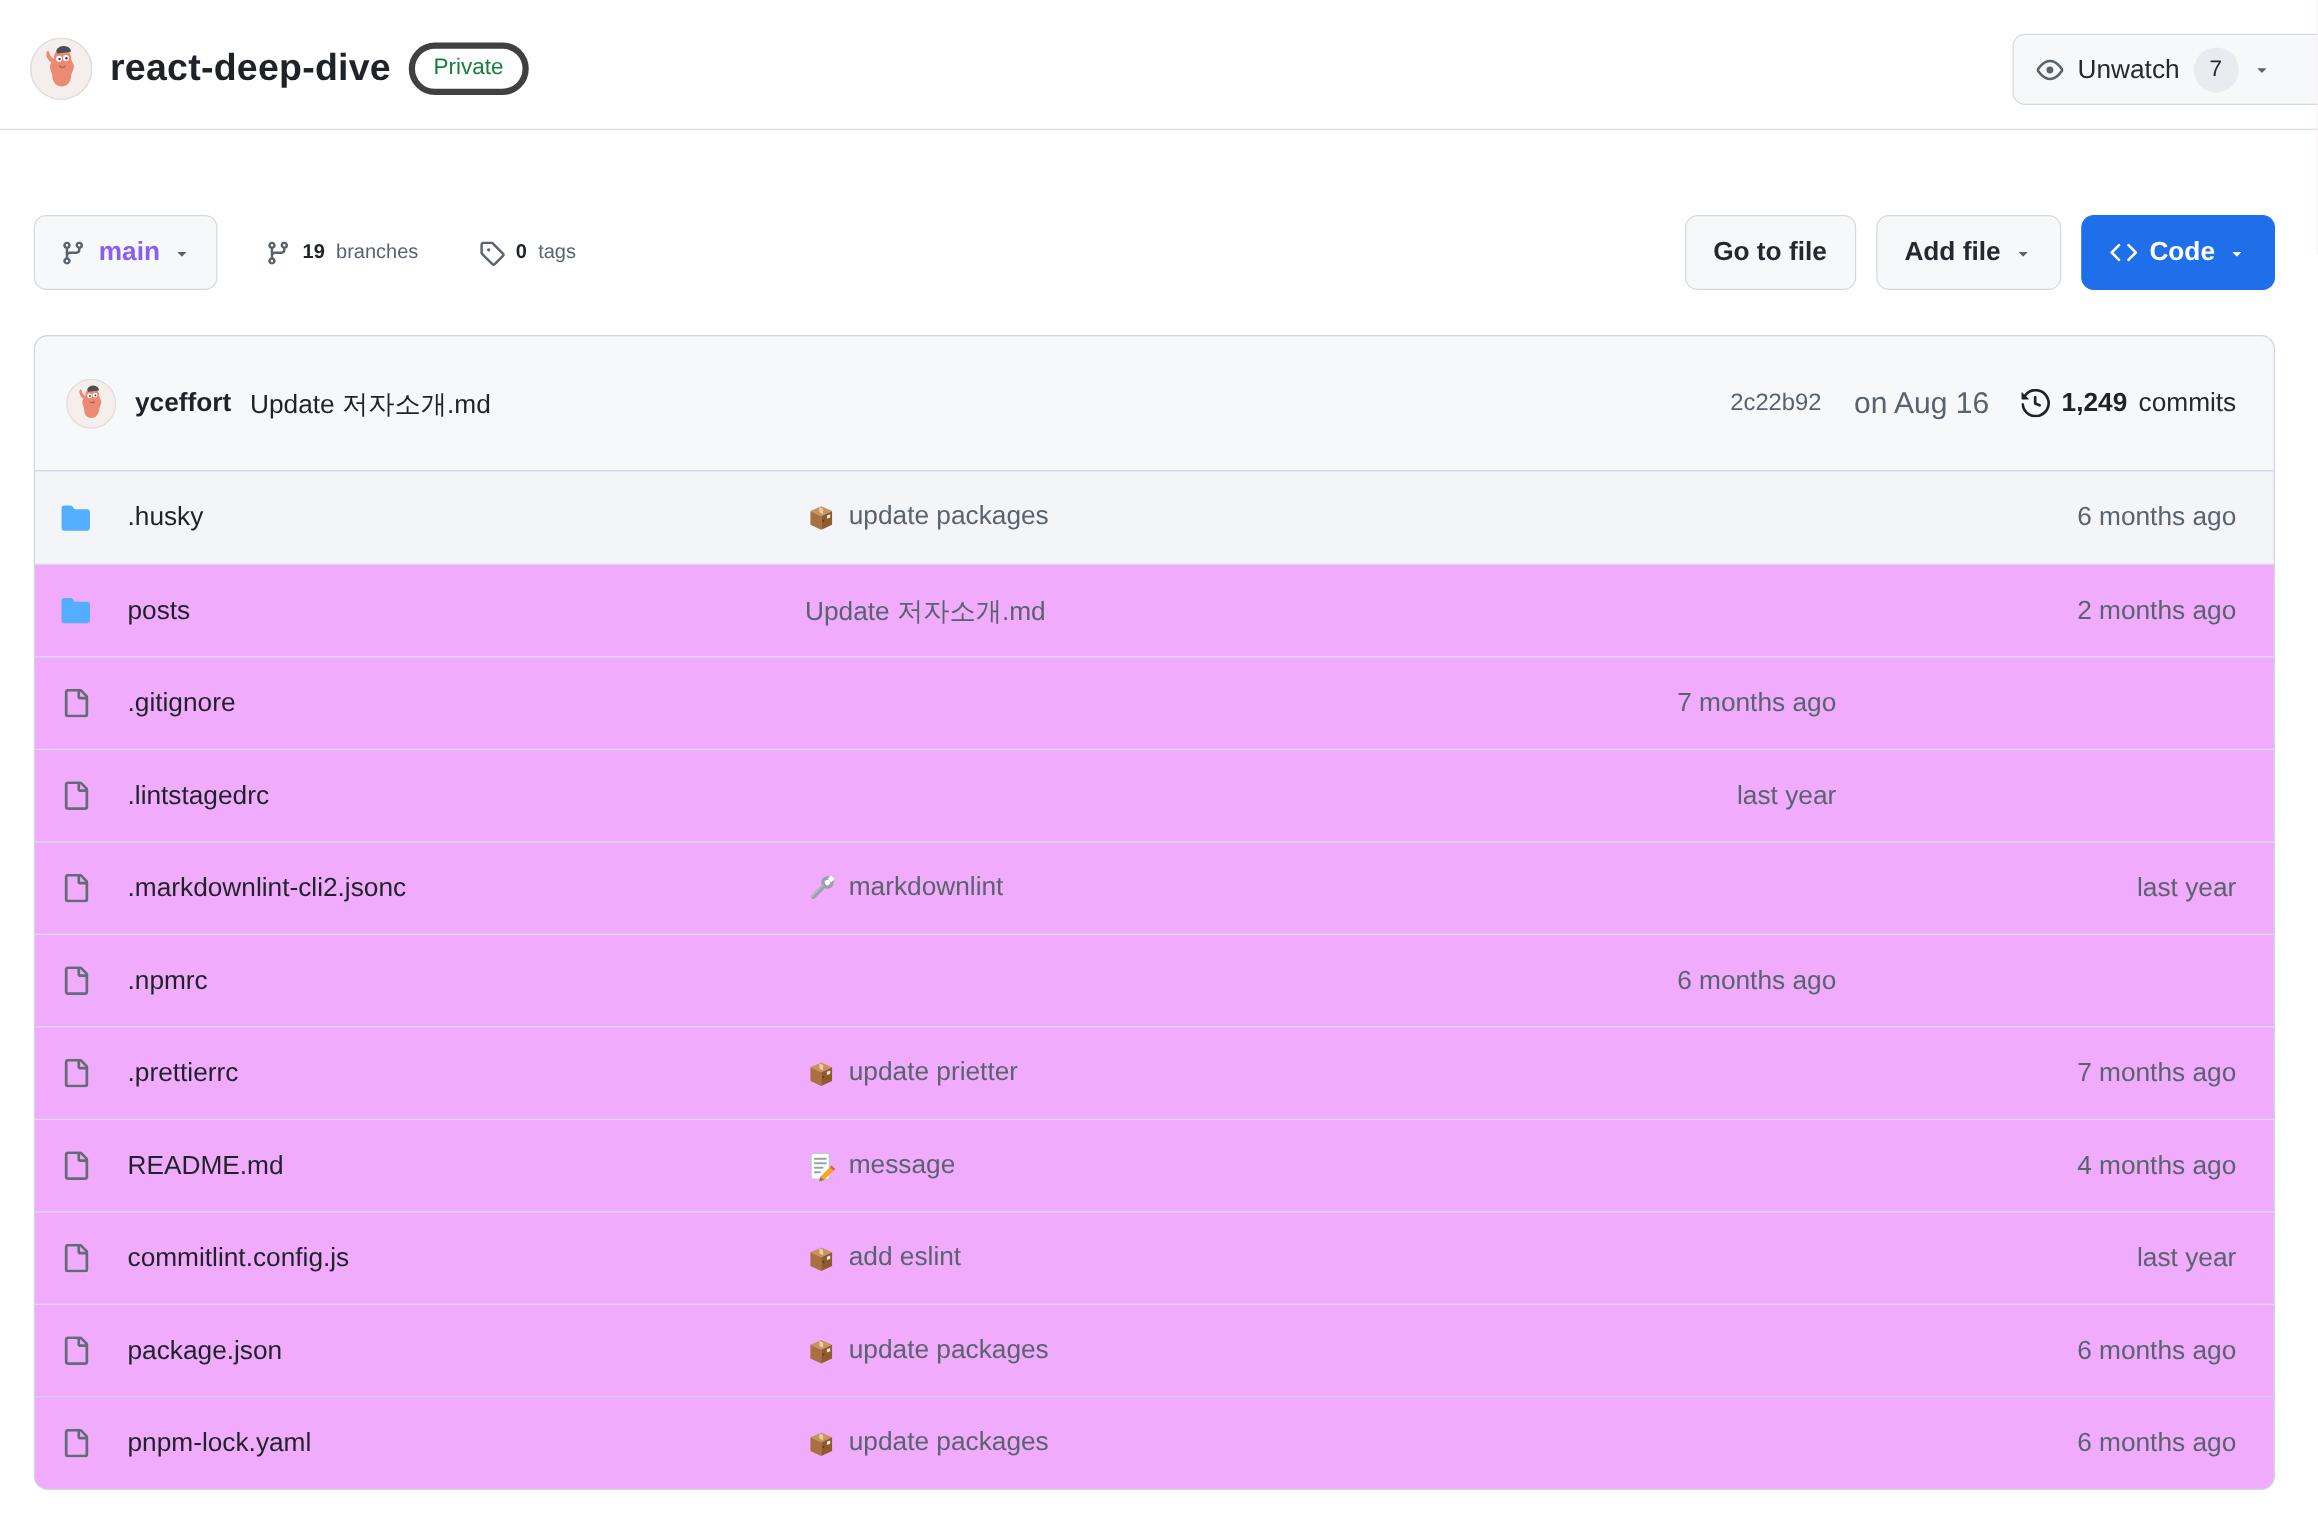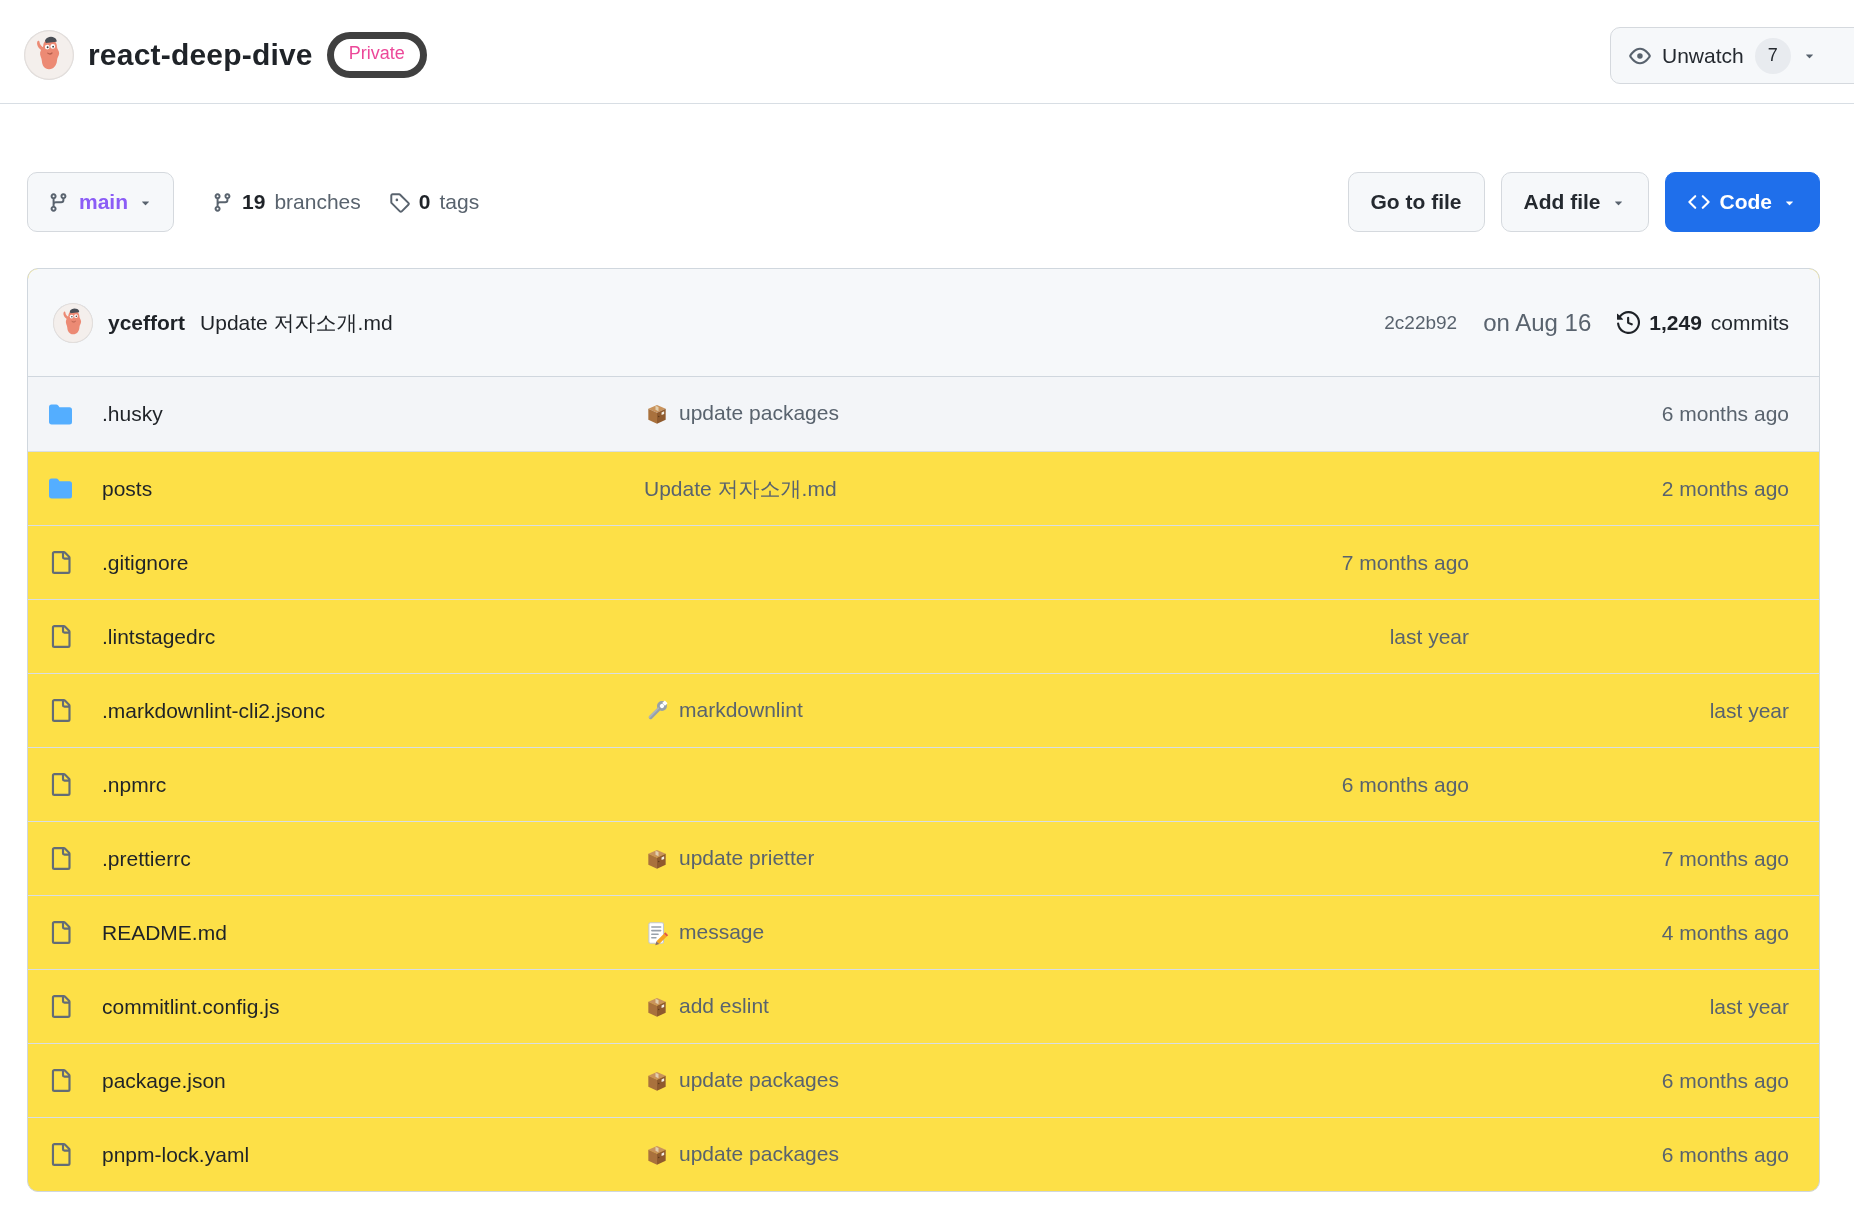--- a/index.html
+++ b/index.html
@@ -4,47 +4,47 @@
 <style>
   * { margin:0; padding:0; box-sizing:border-box; }
   html,body { background:#fff; }
   body { font-family:"Liberation Sans","DejaVu Sans",sans-serif; color:#1f2328; }
   .page { position:relative; width:1854px; height:1212px; background:#fff; overflow:hidden; }
 
   
   .repo-header { position:absolute; left:24px; top:30px; display:flex; align-items:center; gap:14px; }
   .avatar { border-radius:50%; box-shadow:0 0 0 1px rgba(31,35,40,.15) inset; flex:none; }
   .repo-title { font-size:30px; font-weight:700; color:#1f2328; letter-spacing:.2px; }
-  .visibility-badge { font-size:18px; font-weight:500; color:#ec4899; border:7px solid #404040;
+  .visibility-badge { font-size:18px; font-weight:500; color:#15803d; border:5px solid #404040;
     border-radius:999px; padding:4px 15px 6px; line-height:1.2; }
   .watch-btn { position:absolute; left:1610px; top:27px; height:57px; width:270px;
     display:flex; align-items:center; gap:11px; padding:0 18px;
     background:#f6f8fa; border:1px solid #d5d9de; border-radius:10px;
     font-size:21px; font-weight:500; color:#24292f; cursor:pointer; }
   .watch-btn .octicon { color:#59636e; }
   .counter-pill { background:#e8ebef; border-radius:999px; min-width:36px; height:36px;
     display:flex; align-items:center; justify-content:center; font-size:18px; font-weight:400; padding:0 11px; }
   .header-divider { position:absolute; left:0; top:103px; width:1854px; height:1px; background:#d8dee4; }
 
   
   .toolbar { position:absolute; left:27px; top:172px; right:34px; height:60px; display:flex; align-items:center; }
   .btn { display:flex; align-items:center; gap:10px; height:60px; padding:0 22px;
     background:#f6f8fa; border:1px solid #d5d9de; border-radius:10px;
     font-size:21px; font-weight:600; color:#24292f; cursor:pointer; }
   .branch-btn { padding:0 20px; }
   .branch-btn .octicon { color:#59636e; }
-  .repo-stats { display:flex; align-items:center; gap:28px; margin-left:38px; font-size:21px; color:#59636e; }
+  .repo-stats { display:flex; align-items:center; gap:48px; margin-left:38px; font-size:16px; color:#59636e; }
   .stat { display:flex; align-items:center; gap:9px; cursor:pointer; }
   .stat b { color:#1f2328; font-weight:700; }
   .toolbar-right { margin-left:auto; display:flex; align-items:center; gap:16px; }
   .btn-primary { background:#1f6feb; border-color:#1f6feb; color:#fff; }
   .caret { flex:none; }
 
   
-  .file-box { position:absolute; left:27px; top:268px; width:1793px; border:1px solid #d0d7de; border-radius:11px; background:#fde047; }
+  .file-box { position:absolute; left:27px; top:268px; width:1793px; border:1px solid #d0d7de; border-radius:11px; background:#f0abfc; }
   .commit-bar { height:108px; background:#f6f8fa; border-bottom:1px solid #d0d7de;
     border-radius:10px 10px 0 0; display:flex; align-items:center; padding:0 30px 0 25px; font-size:21px; }
   .commit-left { display:flex; align-items:center; gap:15px; min-width:0; }
   .commit-author { font-weight:700; color:#1f2328; cursor:pointer; }
   .commit-msg-head { color:#1f2328; cursor:pointer; }
   .commit-right { margin-left:auto; display:flex; align-items:center; gap:26px; color:#59636e; }
   .sha { font-size:19px; color:#59636e; cursor:pointer; }
   .commit-date { font-size:24px; color:#59636e; }
   .history { display:flex; align-items:center; gap:9px; color:#1f2328; cursor:pointer; }
   .history b { font-weight:700; }

